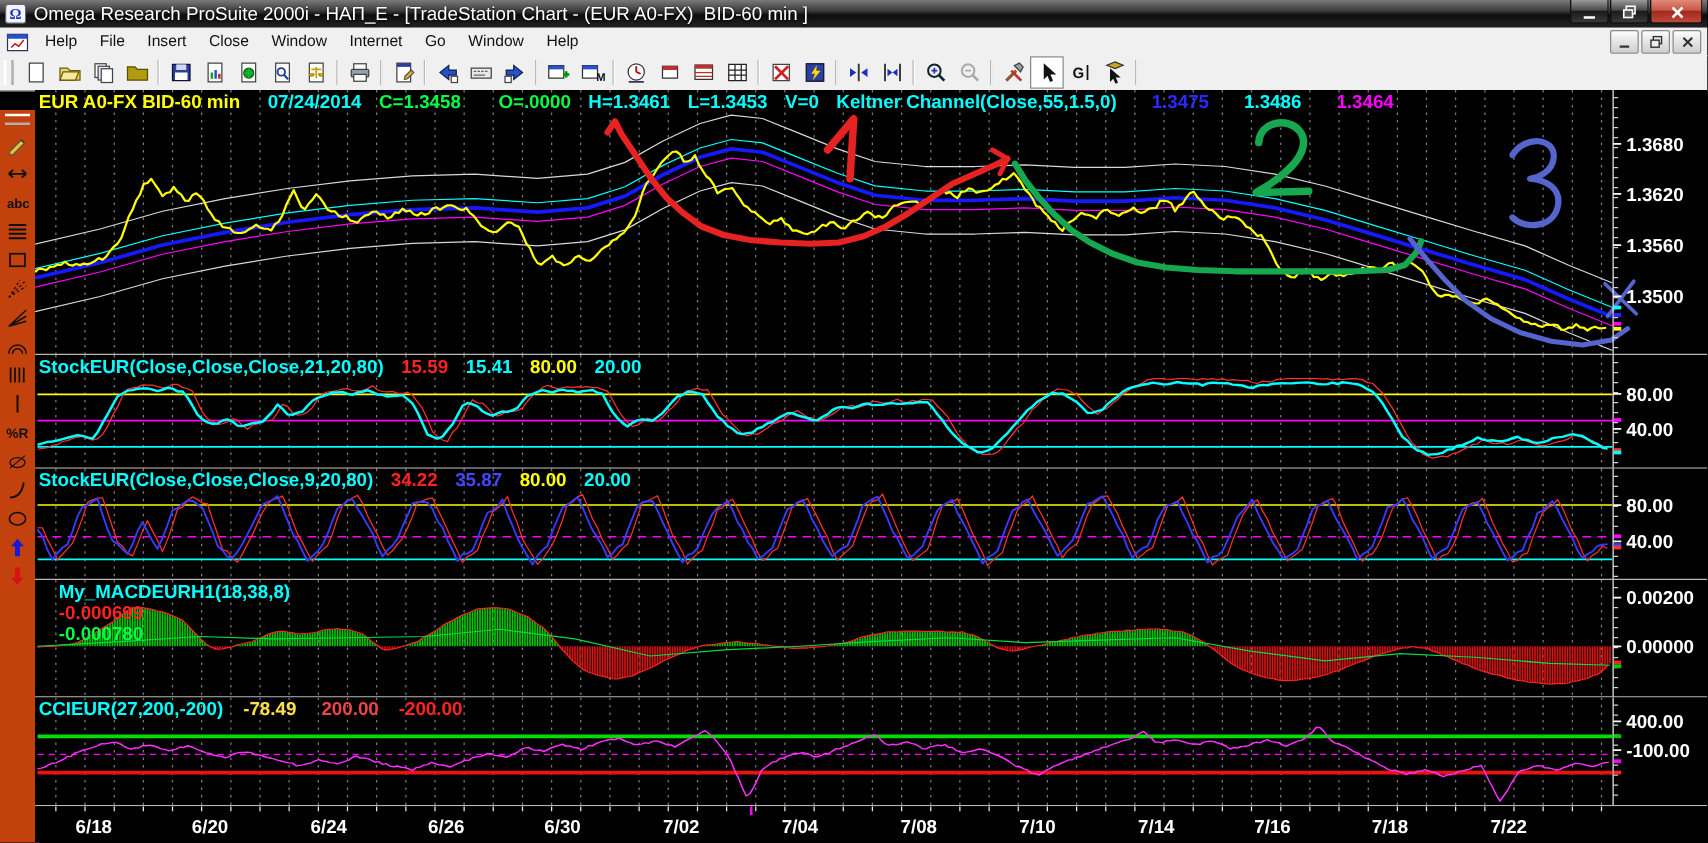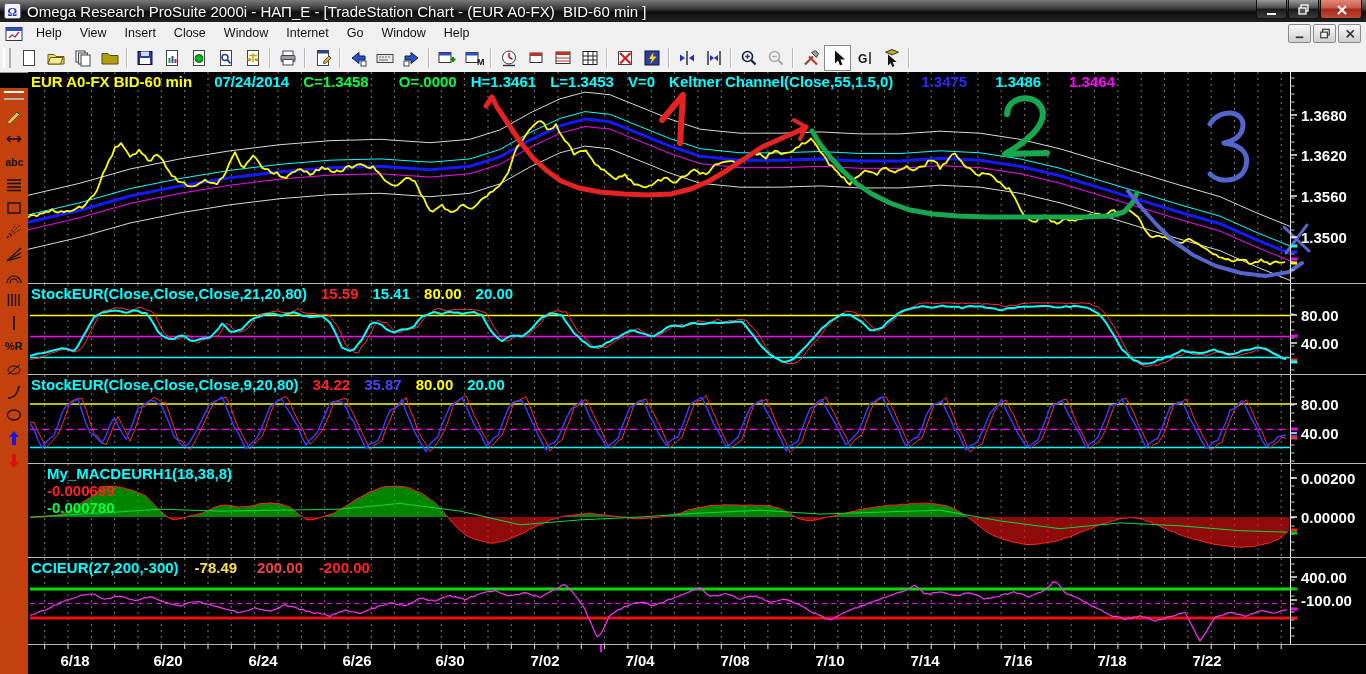--- a/index.html
+++ b/index.html
@@ -80,21 +80,21 @@
   <div class="menubar">
     <span class="child-ico">
         <svg width="18" height="17" viewBox="0 0 18 17">
           <rect x="1" y="2.5" width="16" height="13" fill="#fff" stroke="#335"></rect>
           <rect x="1" y="2.5" width="16" height="3.5" fill="#2850c8"></rect>
           <path d="M4 13 l3-3 3 2 4-5" stroke="#c02020" fill="none" stroke-width="1.3"></path>
         </svg>
       </span>
     <span id="menu-items" style="display:flex">
         <span class="menu-item">Help</span>
-        <span class="menu-item">View</span>
+        <span class="menu-item">File</span>
         <span class="menu-item">Insert</span>
         <span class="menu-item">Close</span>
         <span class="menu-item">Window</span>
         <span class="menu-item">Internet</span>
         <span class="menu-item">Go</span>
         <span class="menu-item">Window</span>
         <span class="menu-item">Help</span>
       </span>
     <div class="child-controls">
         <div class="cbtn">
@@ -544,21 +544,21 @@
         <path d="M1262.5 6 h4 M1262.5 14 h4 M1262.5 22 h4 M1262.5 30 h4 M1262.5 38 h4 M1262.5 46 h4 M1262.5 54 h4 M1262.5 62 h4 M1262.5 70 h4 M1262.5 78 h4 " stroke="#d0d0d0" stroke-width="1" fill="none"></path>
         <line x1="1262.5" y1="19" x2="1269" y2="19" stroke="#fff" stroke-width="1.4"></line>
         <text x="1273" y="24.5" fill="#fff" style="font:bold 15px 'Liberation Sans',sans-serif">400.00</text>
         <line x1="1262.5" y1="42" x2="1269" y2="42" stroke="#fff" stroke-width="1.4"></line>
         <text x="1273" y="47.5" fill="#fff" style="font:bold 15px 'Liberation Sans',sans-serif">-100.00</text>
         <rect x="1263" y="29.5" width="6" height="3" fill="#00cc00"></rect>
         <rect x="1263" y="49.5" width="6" height="3" fill="#ff00ff"></rect>
         <rect x="1263" y="58.5" width="6" height="3" fill="#ff2222"></rect>
         <line x1="0" y1="86.5" x2="1338" y2="86.5" stroke="#b8b8b8" stroke-width="1"></line>
       </svg>
-      <div class="panel-header" style="left: 3px; top: 487px;"><span style="color: rgb(0, 255, 255); margin-left: 0px;">CCIEUR(27,200,-300)</span><span style="color: #fde047; margin-left: 16px;">-78.49</span><span style="color: #ef4444; margin-left: 20px;">200.00</span><span style="color: rgb(255, 34, 34); margin-left: 16px;">-200.00</span></div>
+      <div class="panel-header" style="left: 3px; top: 487px;"><span style="color: rgb(0, 255, 255); margin-left: 0px;">CCIEUR(27,200,-200)</span><span style="color: #fde047; margin-left: 16px;">-78.49</span><span style="color: #ef4444; margin-left: 20px;">200.00</span><span style="color: rgb(255, 34, 34); margin-left: 16px;">-200.00</span></div>
       <svg width="1338" height="29" class="panel-svg" style="top: 573px;">
         <path d="M16.7 0 v4 M40.0 0 v4 M63.4 0 v4 M86.7 0 v4 M110.0 0 v4 M133.3 0 v4 M156.7 0 v4 M180.0 0 v4 M203.3 0 v4 M226.7 0 v4 M250.0 0 v4 M273.3 0 v4 M296.7 0 v4 M320.0 0 v4 M343.3 0 v4 M366.6 0 v4 M390.0 0 v4 M413.3 0 v4 M436.6 0 v4 M460.0 0 v4 M483.3 0 v4 M506.6 0 v4 M530.0 0 v4 M553.3 0 v4 M576.6 0 v4 M599.9 0 v4 M623.3 0 v4 M646.6 0 v4 M669.9 0 v4 M693.3 0 v4 M716.6 0 v4 M739.9 0 v4 M763.3 0 v4 M786.6 0 v4 M809.9 0 v4 M833.3 0 v4 M856.6 0 v4 M879.9 0 v4 M903.2 0 v4 M926.6 0 v4 M949.9 0 v4 M973.2 0 v4 M996.6 0 v4 M1019.9 0 v4 M1043.2 0 v4 M1066.6 0 v4 M1089.9 0 v4 M1113.2 0 v4 M1136.5 0 v4 M1159.9 0 v4 M1183.2 0 v4 M1206.5 0 v4 M1229.9 0 v4 M1253.2 0 v4 " stroke="#e8e8e8" stroke-width="1" fill="none"></path>
         <line x1="573" y1="0" x2="573" y2="7" stroke="#ff00ff" stroke-width="2"></line>
         <text x="47" y="21" fill="#fff" text-anchor="middle" style="font:bold 15px 'Liberation Sans',sans-serif">6/18</text>
         <text x="140" y="21" fill="#fff" text-anchor="middle" style="font:bold 15px 'Liberation Sans',sans-serif">6/20</text>
         <text x="235" y="21" fill="#fff" text-anchor="middle" style="font:bold 15px 'Liberation Sans',sans-serif">6/24</text>
         <text x="329" y="21" fill="#fff" text-anchor="middle" style="font:bold 15px 'Liberation Sans',sans-serif">6/26</text>
         <text x="422" y="21" fill="#fff" text-anchor="middle" style="font:bold 15px 'Liberation Sans',sans-serif">6/30</text>
         <text x="517" y="21" fill="#fff" text-anchor="middle" style="font:bold 15px 'Liberation Sans',sans-serif">7/02</text>
         <text x="612" y="21" fill="#fff" text-anchor="middle" style="font:bold 15px 'Liberation Sans',sans-serif">7/04</text>

